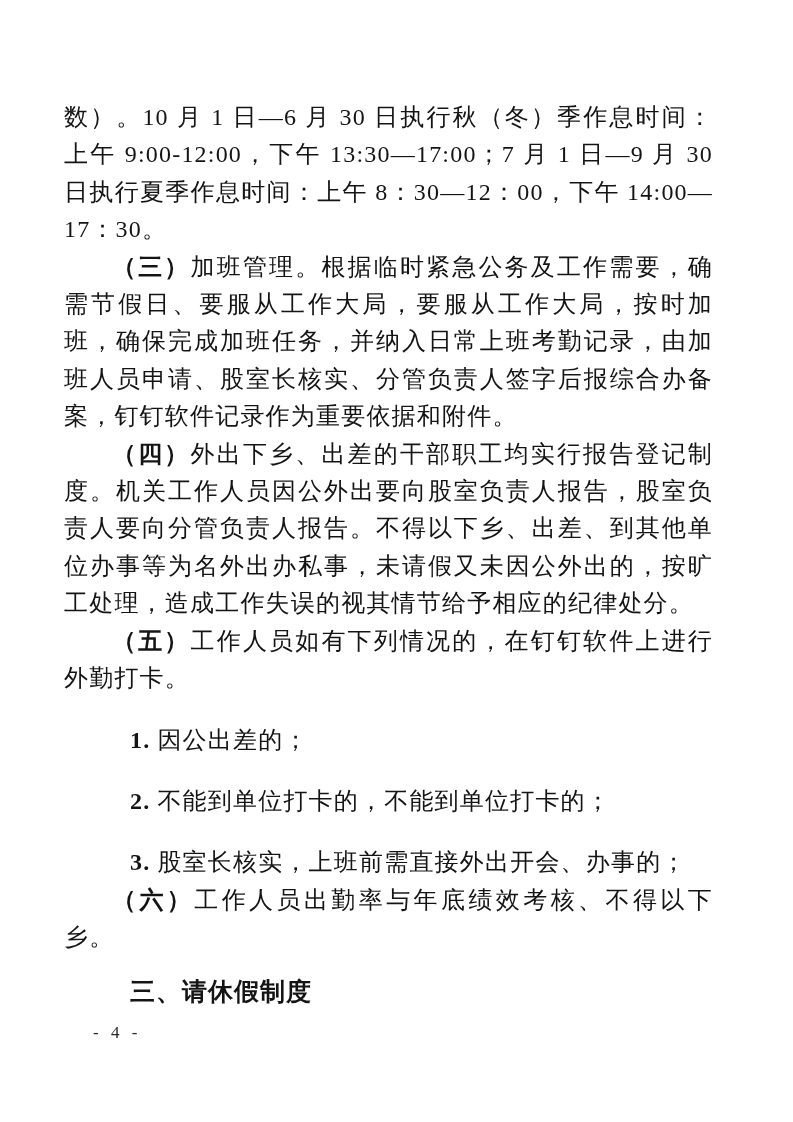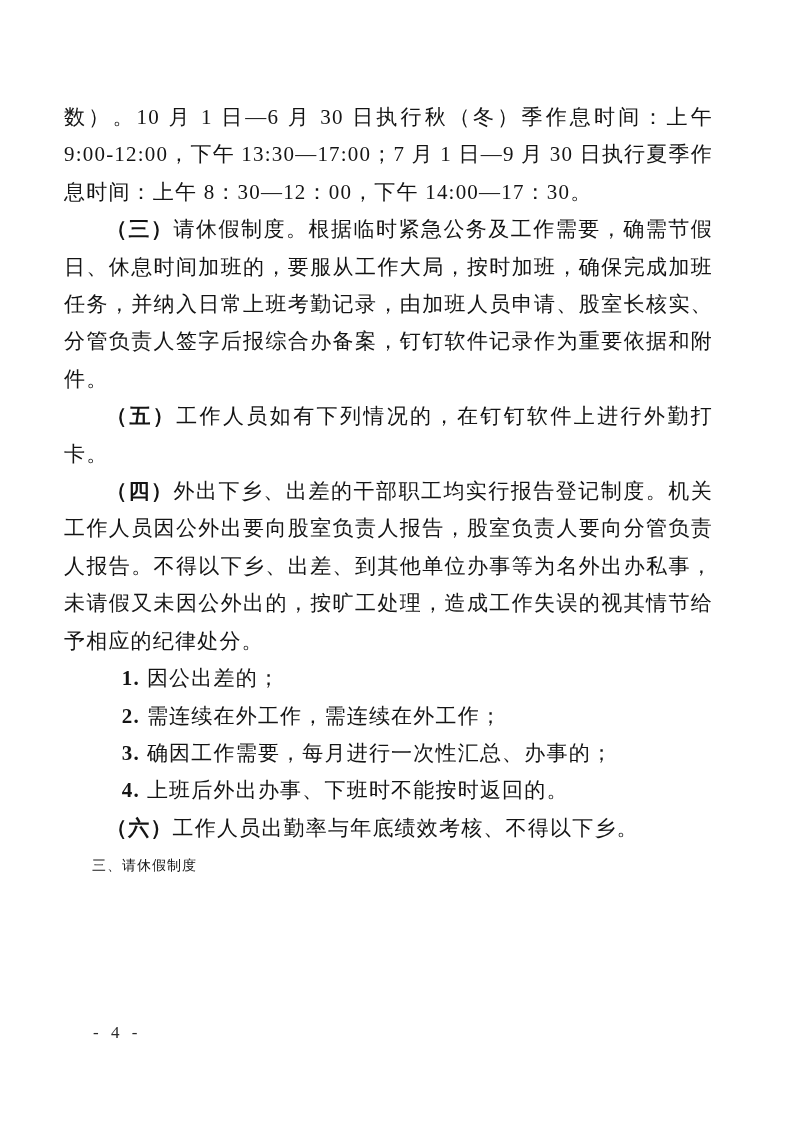--- a/index.html
+++ b/index.html
@@ -17,44 +17,45 @@
     color: #141414;
   }
   .content {
     position: absolute;
     left: 64px;
     top: 99px;
     width: 649px;
   }
   p.para {
     margin: 0;
-    font-size: 21px;
+    font-size: 24px;
     line-height: 37.4px;
     text-align: justify;
     text-justify: inter-character;
     text-indent: 2em;
     letter-spacing: 1.2px;
   }
   p.para.no-indent {
     text-indent: 0;
   }
   p.para.item {
     text-indent: 2.75em;
+    margin-top: 24px;
   }
   .lead {
     font-weight: bold;
   }
   p.para.item .lead {
     margin-right: 7px;
   }
   p.heading {
-    margin: 0;
+    margin: 16px;
     font-family: "Liberation Sans", "DejaVu Sans", sans-serif;
-    font-weight: normal;
-    font-size: 14px;
+    font-weight: bold;
+    font-size: 25px;
     line-height: 37.4px;
     text-indent: 2em;
     letter-spacing: 1px;
   }
   .footer {
     position: absolute;
     left: 93px;
     top: 1023px;
     font-size: 17px;
     letter-spacing: 4px;
@@ -63,33 +64,32 @@
 </style>
 </head>
 <body>
 
 <div class="page">
   <div class="content">
 
     <p class="para no-indent"><span>数）。10 月 1 日—6 月 30 日执行秋（冬）季作息时间：上午 9:00-12:00，下午 13:30—17:00；7 月 1 日—9 月 30 日执行夏季作息时间：上午 8：30—12：00，下午 14:00—17：30。</span></p>
 
 
-    <p class="para"><span class="lead">（三）</span><span>请休假制度。根据临时紧急公务及工作需要，确需节假日、休息时间加班的，要服从工作大局，按时加班，确保完成加班任务，并纳入日常上班考勤记录，由加班人员申请、股室长核实、分管负责人签字后报综合办备案，钉钉软件记录作为重要依据和附件。</span></p>
+    <p class="para"><span class="lead">（三）</span><span>加班管理。根据临时紧急公务及工作需要，确需节假日、要服从工作大局，要服从工作大局，按时加班，确保完成加班任务，并纳入日常上班考勤记录，由加班人员申请、股室长核实、分管负责人签字后报综合办备案，钉钉软件记录作为重要依据和附件。</span></p>
+
+    <p class="para"><span class="lead">（四）</span><span>外出下乡、出差的干部职工均实行报告登记制度。机关工作人员因公外出要向股室负责人报告，股室负责人要向分管负责人报告。不得以下乡、出差、到其他单位办事等为名外出办私事，未请假又未因公外出的，按旷工处理，造成工作失误的视其情节给予相应的纪律处分。</span></p>
 
     <p class="para"><span class="lead">（五）</span><span>工作人员如有下列情况的，在钉钉软件上进行外勤打卡。</span></p>
 
-    <p class="para"><span class="lead">（四）</span><span>外出下乡、出差的干部职工均实行报告登记制度。机关工作人员因公外出要向股室负责人报告，股室负责人要向分管负责人报告。不得以下乡、出差、到其他单位办事等为名外出办私事，未请假又未因公外出的，按旷工处理，造成工作失误的视其情节给予相应的纪律处分。</span></p>
-
     <p class="para item"><span class="lead">1.</span><span>因公出差的；</span></p>
 
-    <p class="para item"><span class="lead">2.</span><span>需连续在外工作，需连续在外工作；</span></p>
+    <p class="para item"><span class="lead">2.</span><span>不能到单位打卡的，不能到单位打卡的；</span></p>
 
-    <p class="para item"><span class="lead">3.</span><span>确因工作需要，每月进行一次性汇总、办事的；</span></p>
+    <p class="para item"><span class="lead">3.</span><span>股室长核实，上班前需直接外出开会、办事的；</span></p>
 
-    <p class="para item"><span class="lead">4.</span><span>上班后外出办事、下班时不能按时返回的。</span></p>
 
     <p class="para"><span class="lead">（六）</span><span>工作人员出勤率与年底绩效考核、不得以下乡。</span></p>
 
     <p class="heading">三、请休假制度</p>
 
   </div>
 
   <div class="footer">- 4 -</div>
 </div>
 

